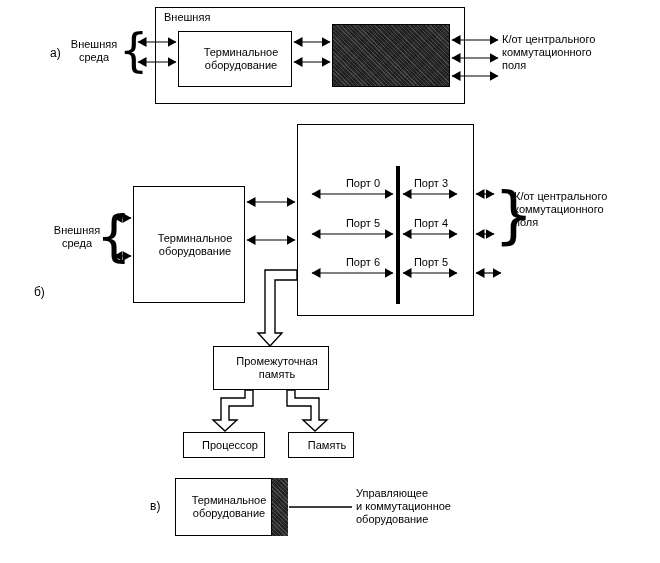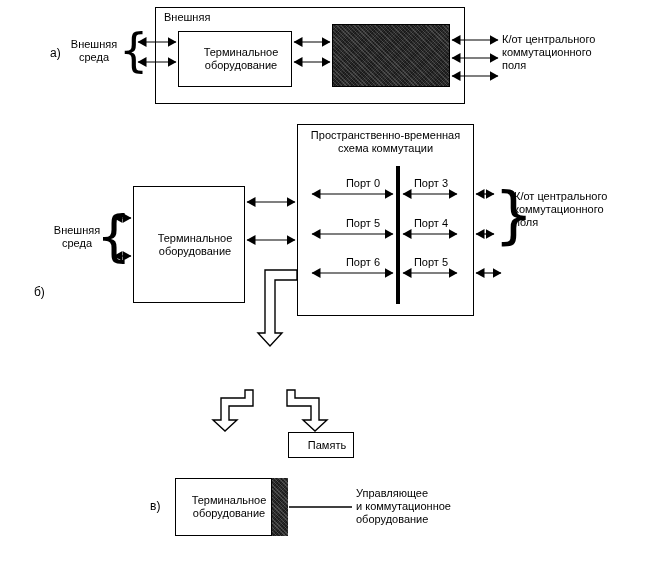--- a/index.html
+++ b/index.html
@@ -57,36 +57,37 @@
   <div class="lbl marker" style="left:34px;top:286px">б)</div>
 
   <div class="lbl center" style="left:50px;top:224px;width:54px">Внешняя
 среда</div>
   <div class="brace" style="left:96px;top:208px;font-size:56px;line-height:56px">{</div>
 
   <div class="box" style="left:133px;top:186px;width:112px;height:117px"><span>Терминальное
 оборудование</span></div>
 
   <div class="box frame" style="left:297px;top:124px;width:177px;height:192px"></div>
-  <div class="lbl center" style="left:299px;top:129px;width:173px">Пространственно-временная
-схема коммутации</div>
 
   <div class="lbl center" style="left:338px;top:177px;width:50px">Порт 0</div>
   <div class="lbl center" style="left:406px;top:177px;width:50px">Порт 3</div>
   <div class="lbl center" style="left:338px;top:217px;width:50px">Порт 5</div>
   <div class="lbl center" style="left:406px;top:217px;width:50px">Порт 4</div>
   <div class="lbl center" style="left:338px;top:256px;width:50px">Порт 6</div>
   <div class="lbl center" style="left:406px;top:256px;width:50px">Порт 5</div>
 
   <div class="brace" style="left:494px;top:184px;font-size:62px;line-height:62px">}</div>
   <div class="lbl" style="left:514px;top:190px;width:110px">К/от центрального
 коммутационного
 поля</div>
 
+  <div class="box" style="left:213px;top:346px;width:116px;height:44px"><span>Промежуточная
+память</span></div>
 
+  <div class="box" style="left:183px;top:432px;width:82px;height:26px"><span>Процессор</span></div>
   <div class="box" style="left:288px;top:432px;width:66px;height:26px"><span>Память</span></div>
 
   <div class="lbl marker" style="left:150px;top:500px">в)</div>
 
   <div class="box" style="left:175px;top:478px;width:113px;height:58px">
     <span style="padding-right:17px">Терминальное
 оборудование</span>
     <div class="strip"></div>
   </div>
 

